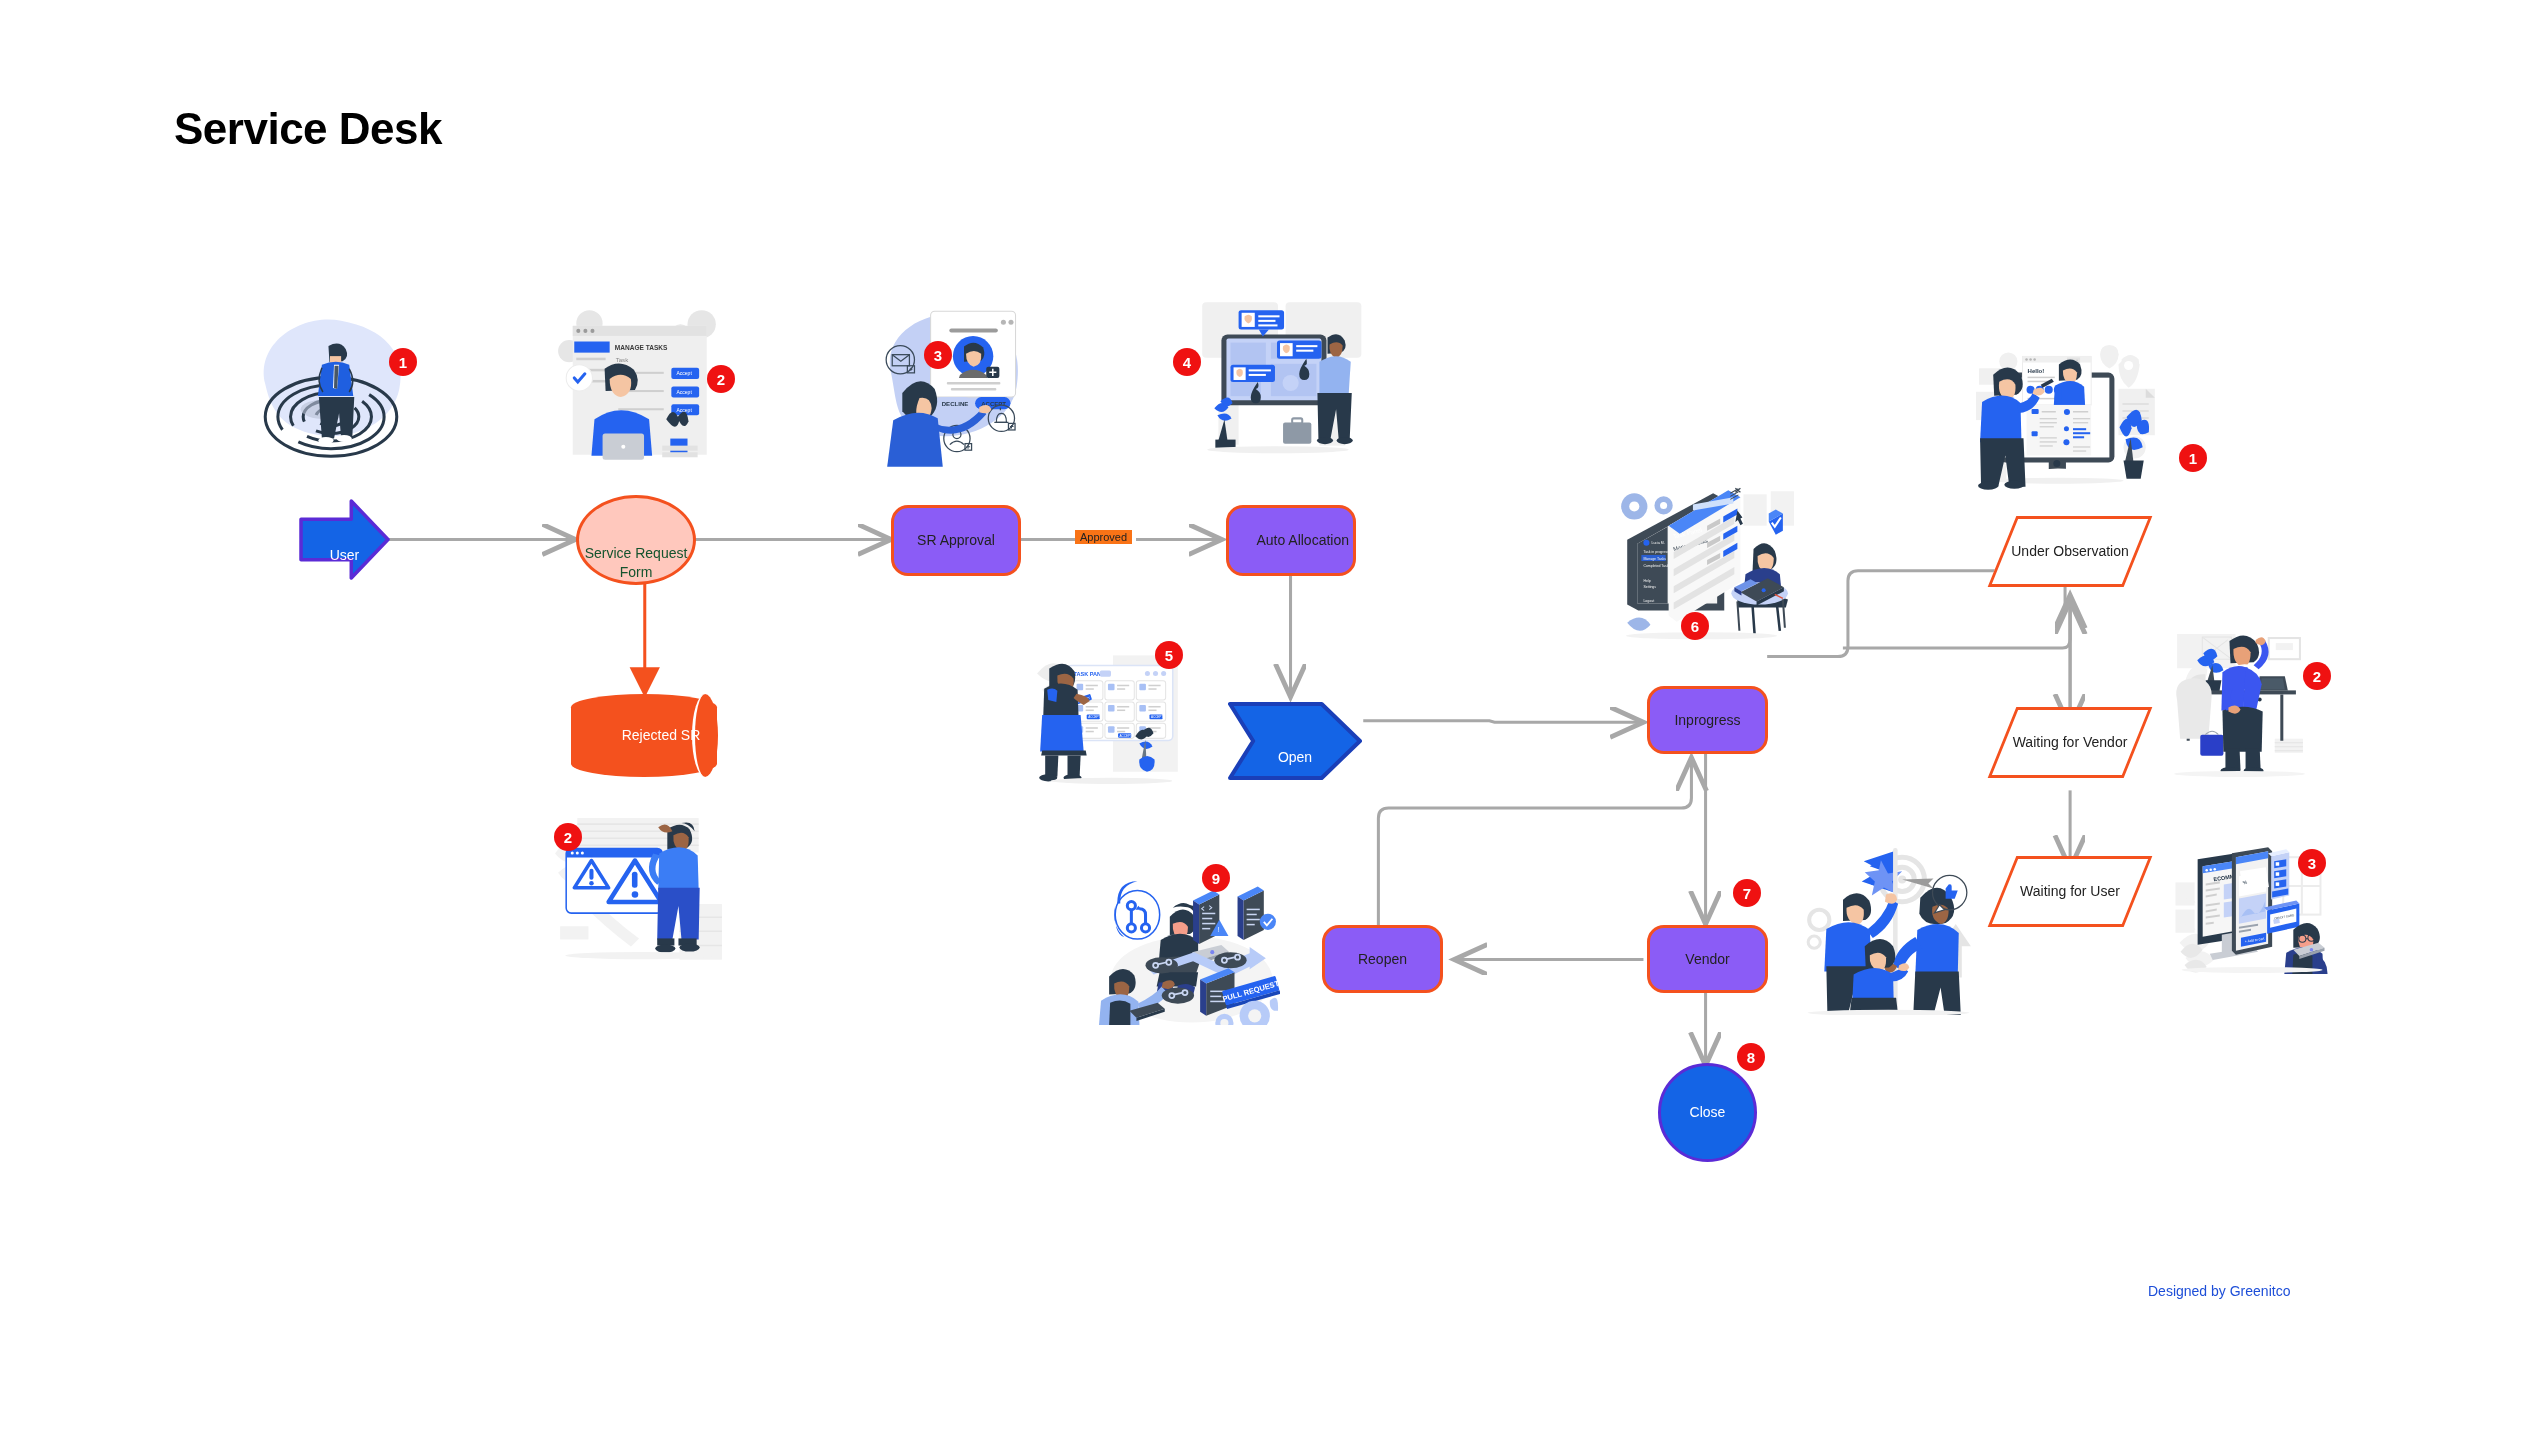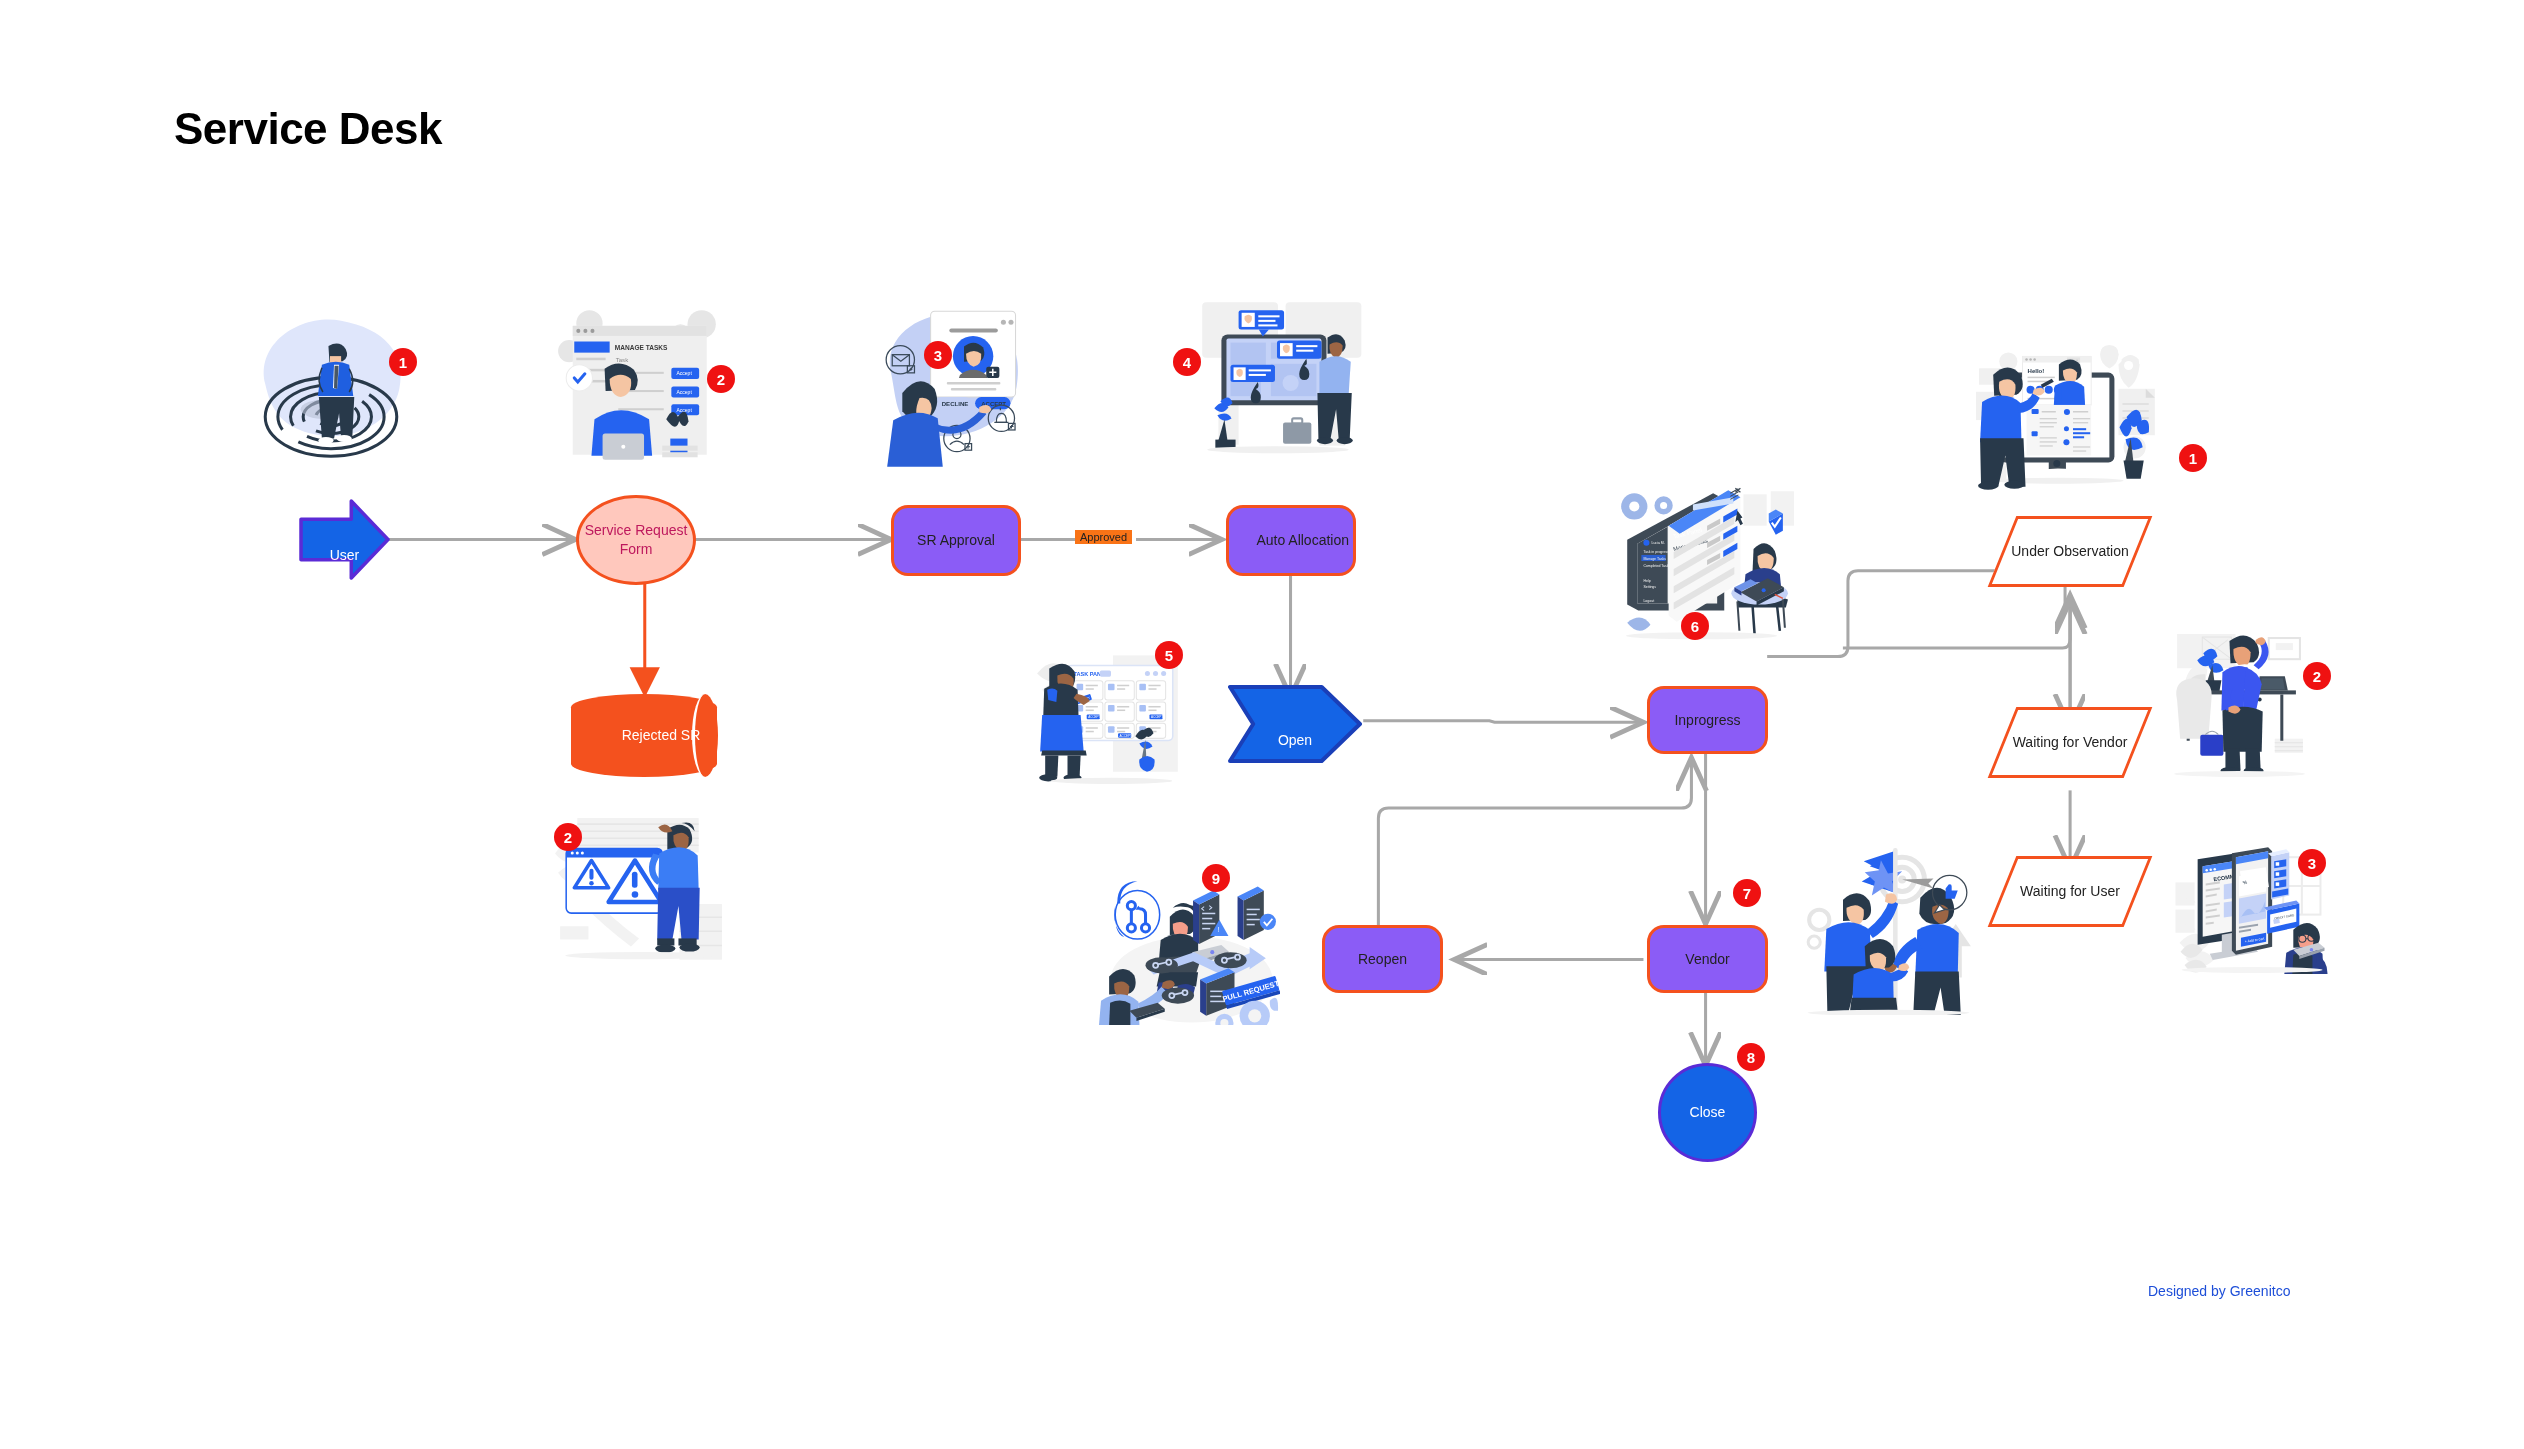--- a/index.html
+++ b/index.html
@@ -40,21 +40,21 @@
     background: #8b5cf6;
     border: 3.5px solid #f4511e;
     border-radius: 17px;
     color: #222; font-size: 14px;
   }
   
   .n-ellipse {
     background: #ffc8bd;
     border: 3.5px solid #f4511e;
     border-radius: 50%;
-    color: #be185d; font-size: 14px;
+    color: #14532d; font-size: 14px; align-items: flex-end;
   }
   
   .n-cyl {
     background: #f4511e;
     color: #ffffff; font-size: 14px;
     border-radius: 50% / 16%;
     position: absolute;
     padding-left: 34px;
   }
   .n-cyl::after {
@@ -188,21 +188,21 @@
   </div>
 
   <div class="node n-proc" style="left:891px; top:505px; width:130px; height:71px;">
     <span class="node-label">SR Approval</span>
   </div>
 
   <div class="node n-proc" style="left:1226px; top:505px; width:130px; height:71px;justify-content:flex-end;">
     <span class="node-label">Auto Allocation</span>
   </div>
 
-  <div class="node n-arrow" style="left:1227px; top:684px; width:136px; height:80px;">
+  <div class="node n-arrow" style="left:1227px; top:701px; width:136px; height:80px;">
     <svg viewBox="0 0 270 158" preserveAspectRatio="none">
       <path d="M6,6 L188,6 L264,79 L188,152 L6,152 L52,79 Z" fill="#1464e6" stroke="#1a3fb8" stroke-width="8" stroke-linejoin="round"></path>
     </svg>
     <span class="node-label">Open</span>
   </div>
 
   <div class="node n-proc" style="left:1647px; top:686px; width:121px; height:68px;">
     <span class="node-label">Inprogress</span>
   </div>
 

